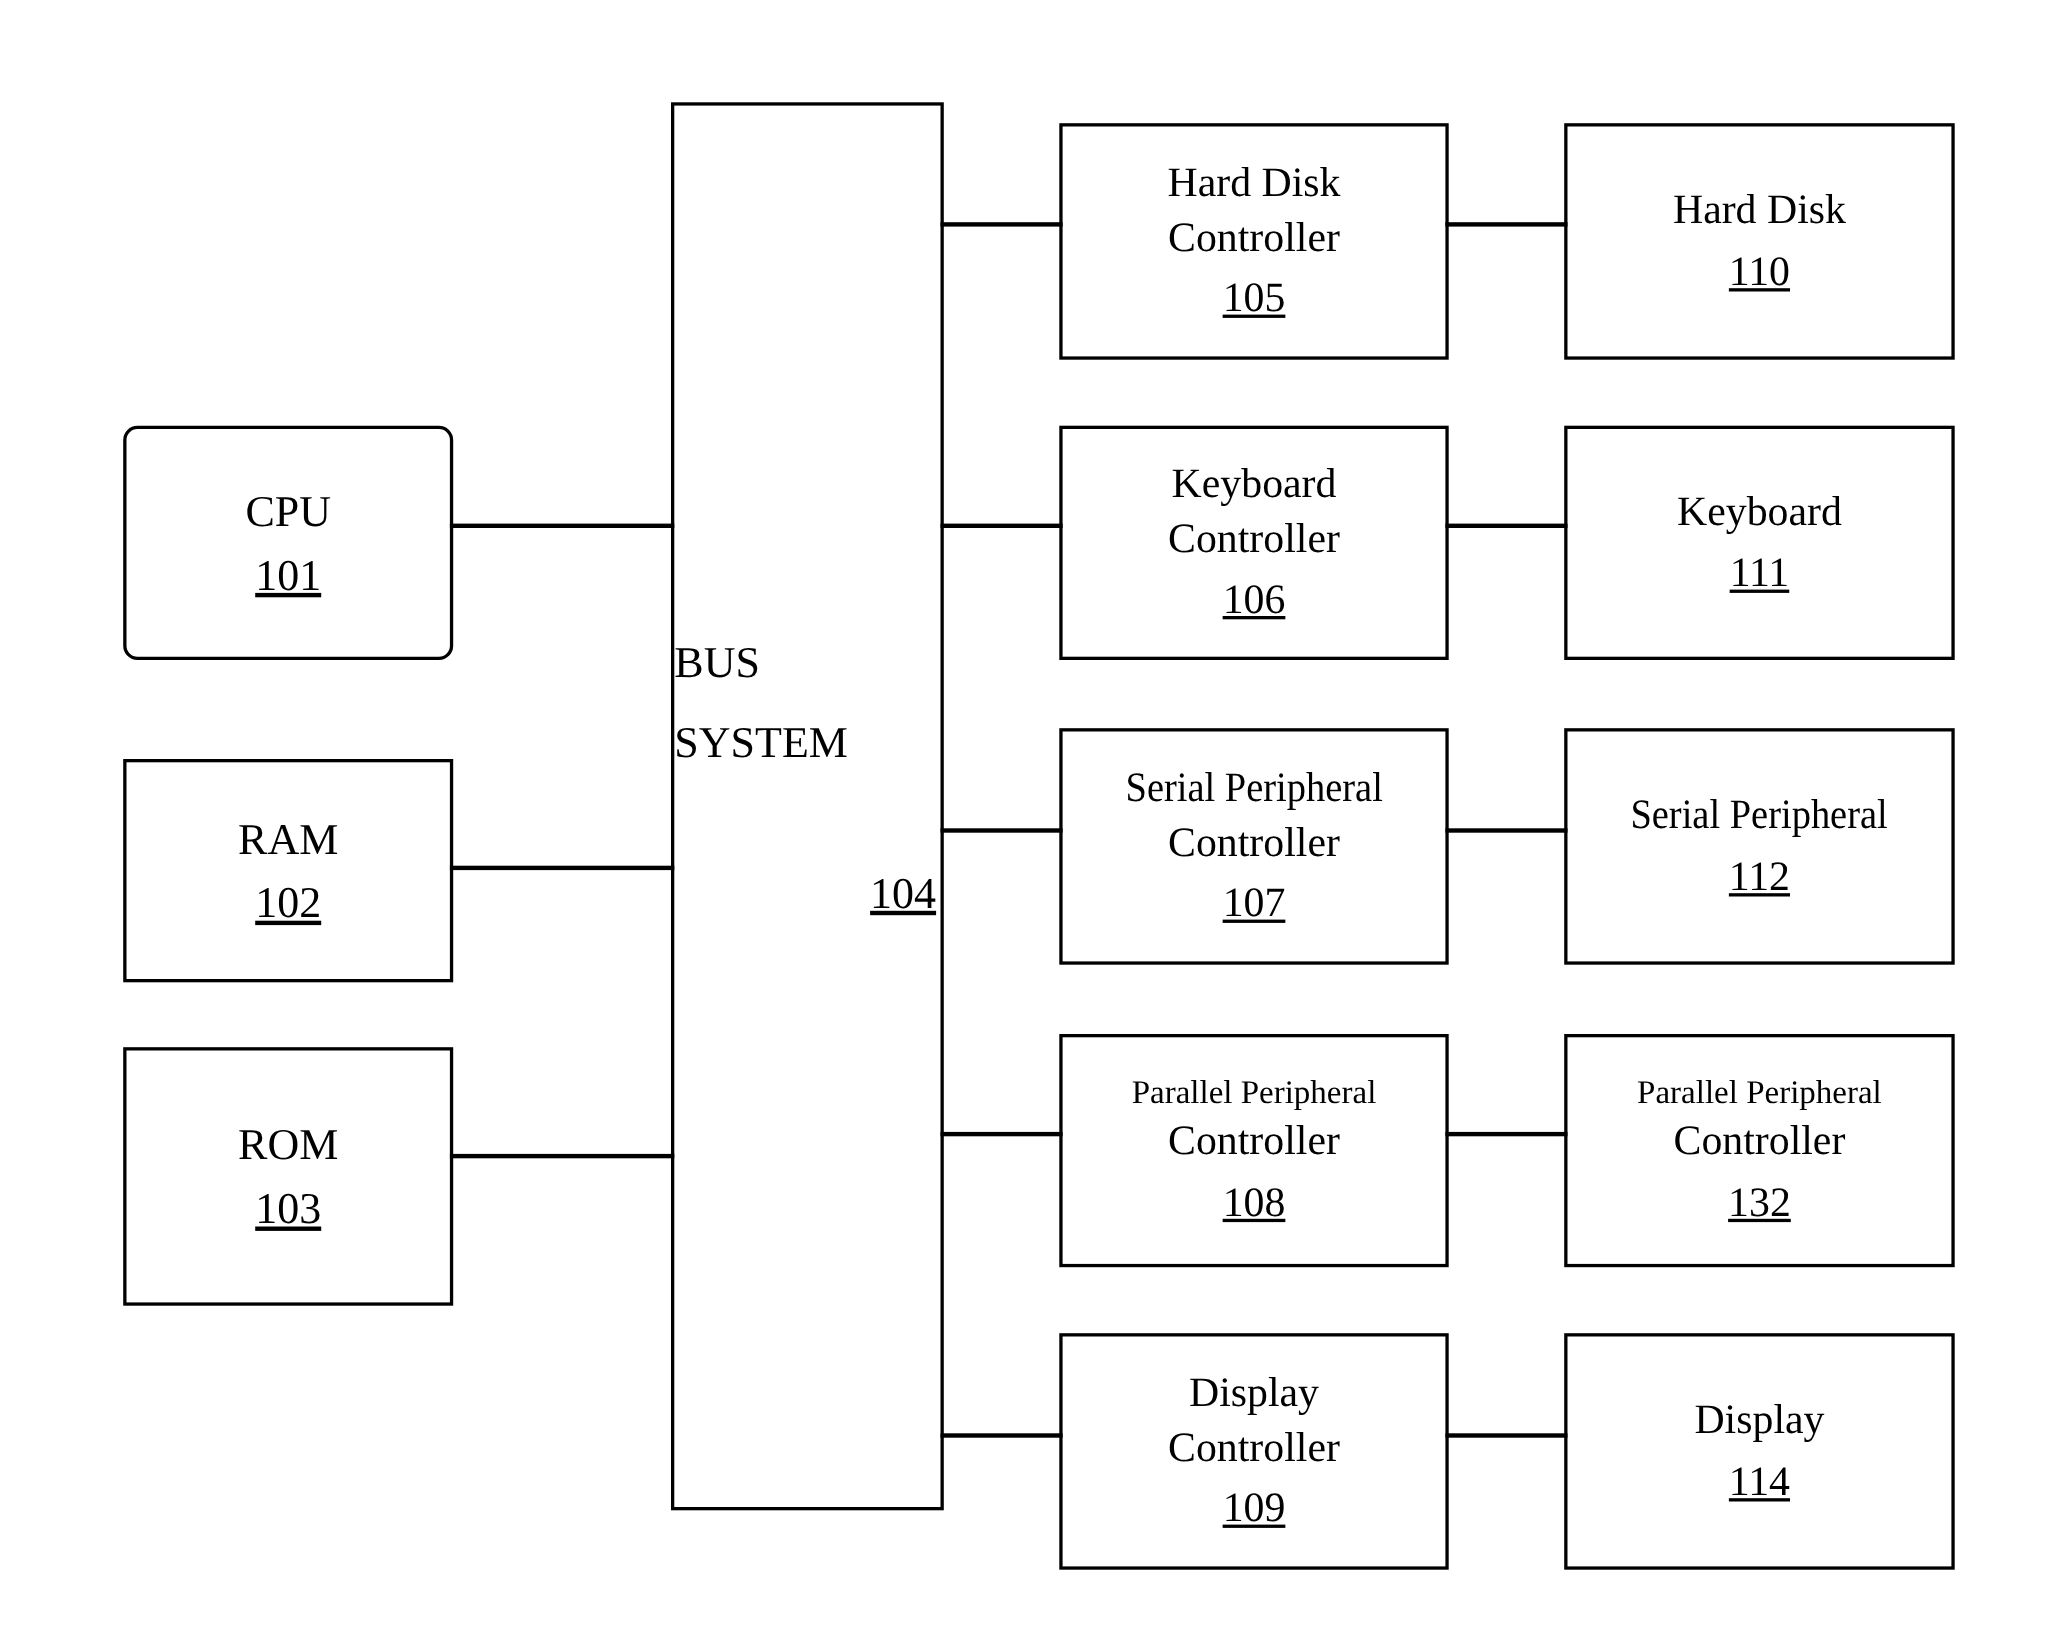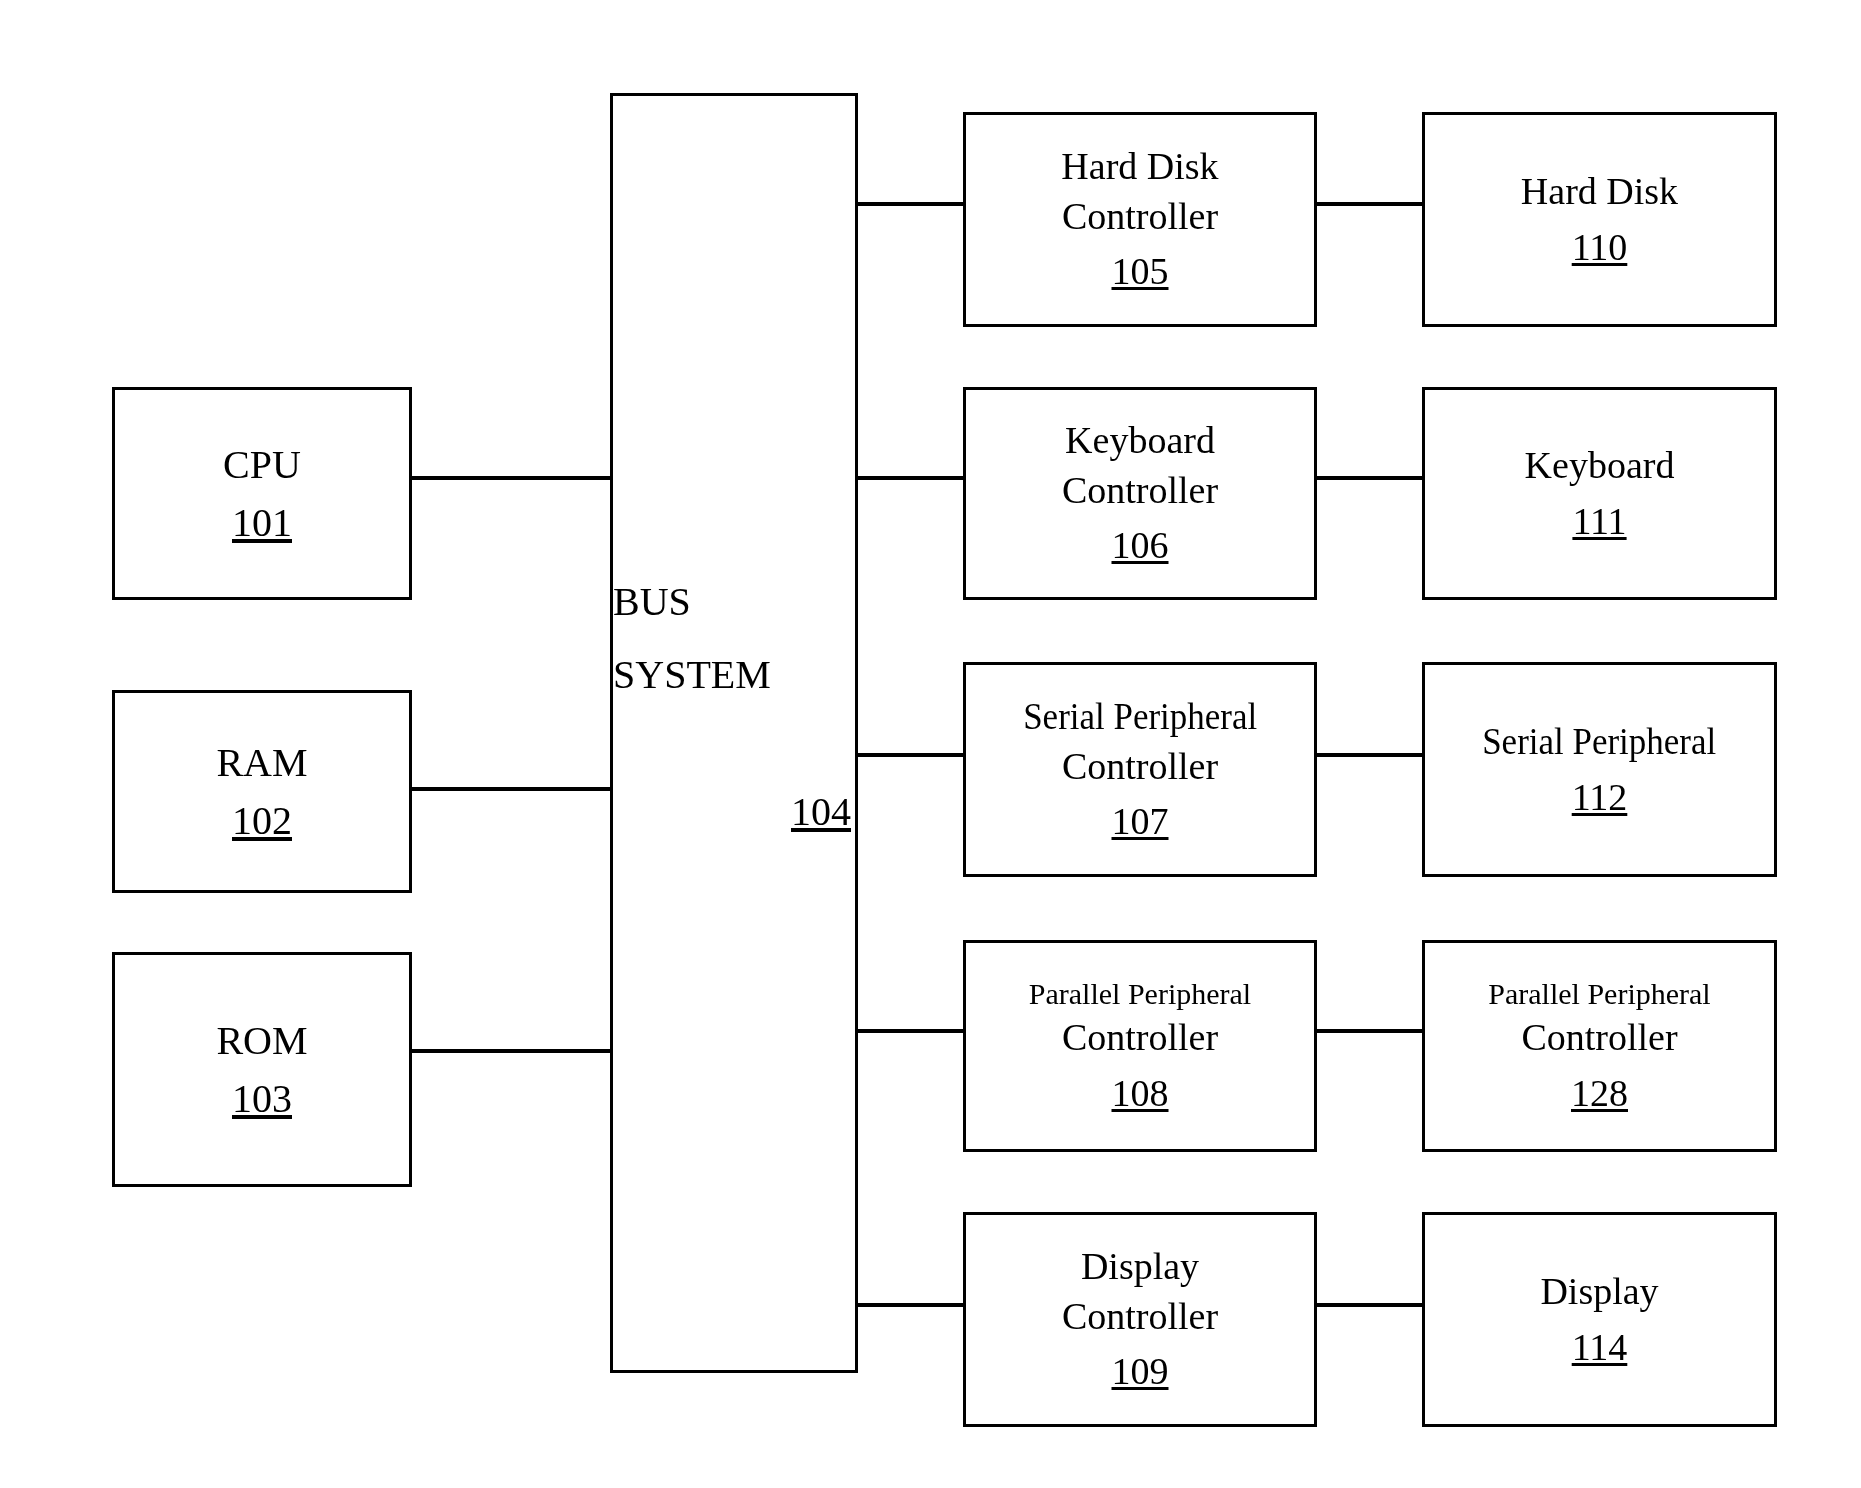--- a/index.html
+++ b/index.html
@@ -90,21 +90,21 @@
     position: absolute;
     background: #000000;
     height: 4px;
   }
 </style>
 </head>
 <body>
 
 <div id="canvas">
 
-  <div class="box t-lg" style="left:112px; top:387px; width:300px; height:213px;">
+  <div class="box t-lg" style="left:112px; top:387px; width:300px; height:213px;border-radius:13px;">
     <span class="line">CPU</span>
     <span class="refnum gap-top">101</span>
   </div>
 
   <div class="box t-lg" style="left:112px; top:690px; width:300px; height:203px;text-align:center;">
     <span class="line">RAM</span>
     <span class="refnum gap-top">102</span>
   </div>
 
   <div class="box t-lg" style="left:112px; top:952px; width:300px; height:235px;">
@@ -161,21 +161,21 @@
   </div>
 
   <div class="box t-md" style="left:1422px; top:662px; width:355px; height:215px;">
     <span class="line cond">Serial Peripheral</span>
     <span class="refnum gap-top">112</span>
   </div>
 
   <div class="box t-sm" style="left:1422px; top:940px; width:355px; height:212px;">
     <span class="line">Parallel Peripheral</span>
     <span class="refnum" style="text-decoration:none;">Controller</span>
-    <span class="refnum gap-top">128</span>
+    <span class="refnum gap-top">132</span>
   </div>
 
   <div class="box t-md" style="left:1422px; top:1212px; width:355px; height:215px;">
     <span class="line">Display</span>
     <span class="refnum gap-top">114</span>
   </div>
 
   <div class="conn" style="left:409px; top:476px; width:204px;"></div>
   <div class="conn" style="left:409px; top:787px; width:204px;"></div>
   <div class="conn" style="left:409px; top:1049px; width:204px;"></div>

